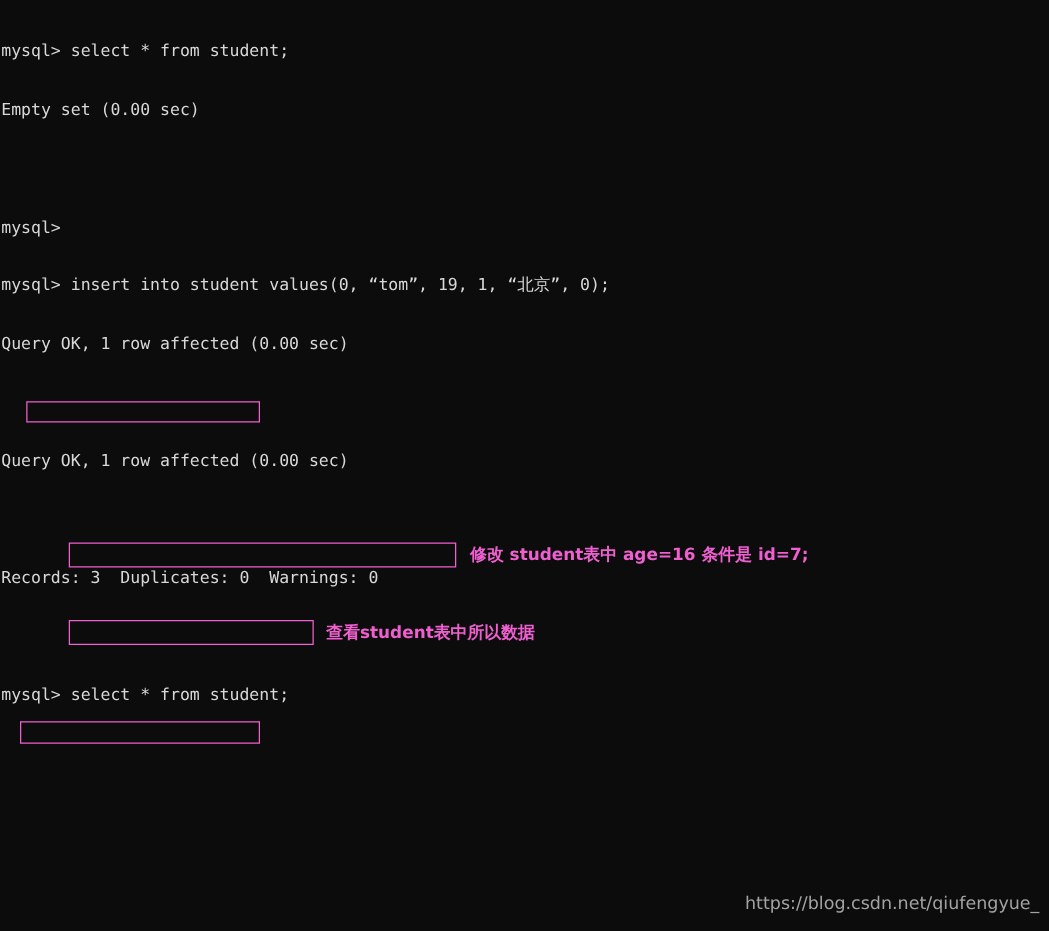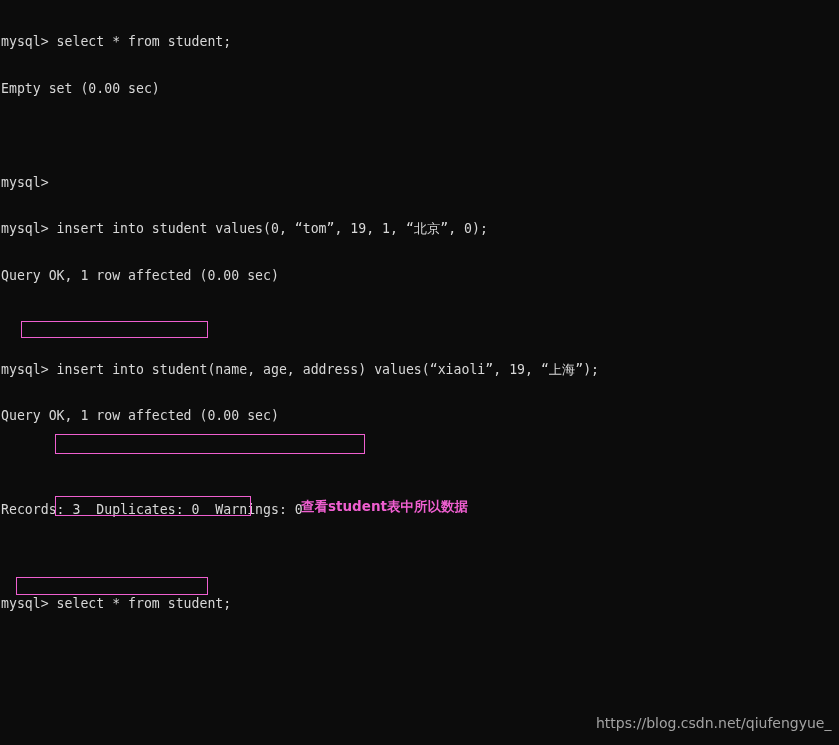--- a/index.html
+++ b/index.html
@@ -68,21 +68,20 @@
 <div id="screen">
 
   <div id="term">
     <span class="ln">mysql&gt; select * from student;</span>
     <span class="ln">Empty set (0.00 sec)</span>
     <span class="ln"></span>
     <span class="ln">mysql&gt;</span>
     <span class="ln">mysql&gt; insert into student values(0, “tom”, 19, 1, “北京”, 0);</span>
     <span class="ln">Query OK, 1 row affected (0.00 sec)</span>
     <span class="ln"></span>
-    <span class="ln">mysql&gt; insert into student(name, age, address) values(“xiaoli”, 19, “上海”);</span>
     <span class="ln">Query OK, 1 row affected (0.00 sec)</span>
     <span class="ln"></span>
     <span class="ln">Records: 3  Duplicates: 0  Warnings: 0</span>
     <span class="ln"></span>
     <span class="ln">mysql&gt; select * from student;</span>
     
     
     
     
     
@@ -112,18 +111,19 @@
   </div>
 
   <div class="hl-box" style="left:21px; top:321px; width:187px; height:17px;"></div>
 
   <div class="hl-box" style="left:55px; top:434px; width:310px; height:20px;"></div>
 
   <div class="hl-box" style="left:55px; top:496px; width:196px; height:20px;"></div>
 
   <div class="hl-box" style="left:16px; top:577px; width:192px; height:18px;"></div>
 
+  <div class="note" style="left:376px; top:436px;">修改 student表中 age=16 条件是 id=7;</div>
 
-  <div class="note" style="left:261px; top:498px;margin-left:40px;">查看student表中所以数据</div>
+  <div class="note" style="left:261px; top:498px;">查看student表中所以数据</div>
 
   <div class="watermark" style="left:596px; top:715px;">https://blog.csdn.net/qiufengyue_</div>
 
 </div>
 
 </body></html>

